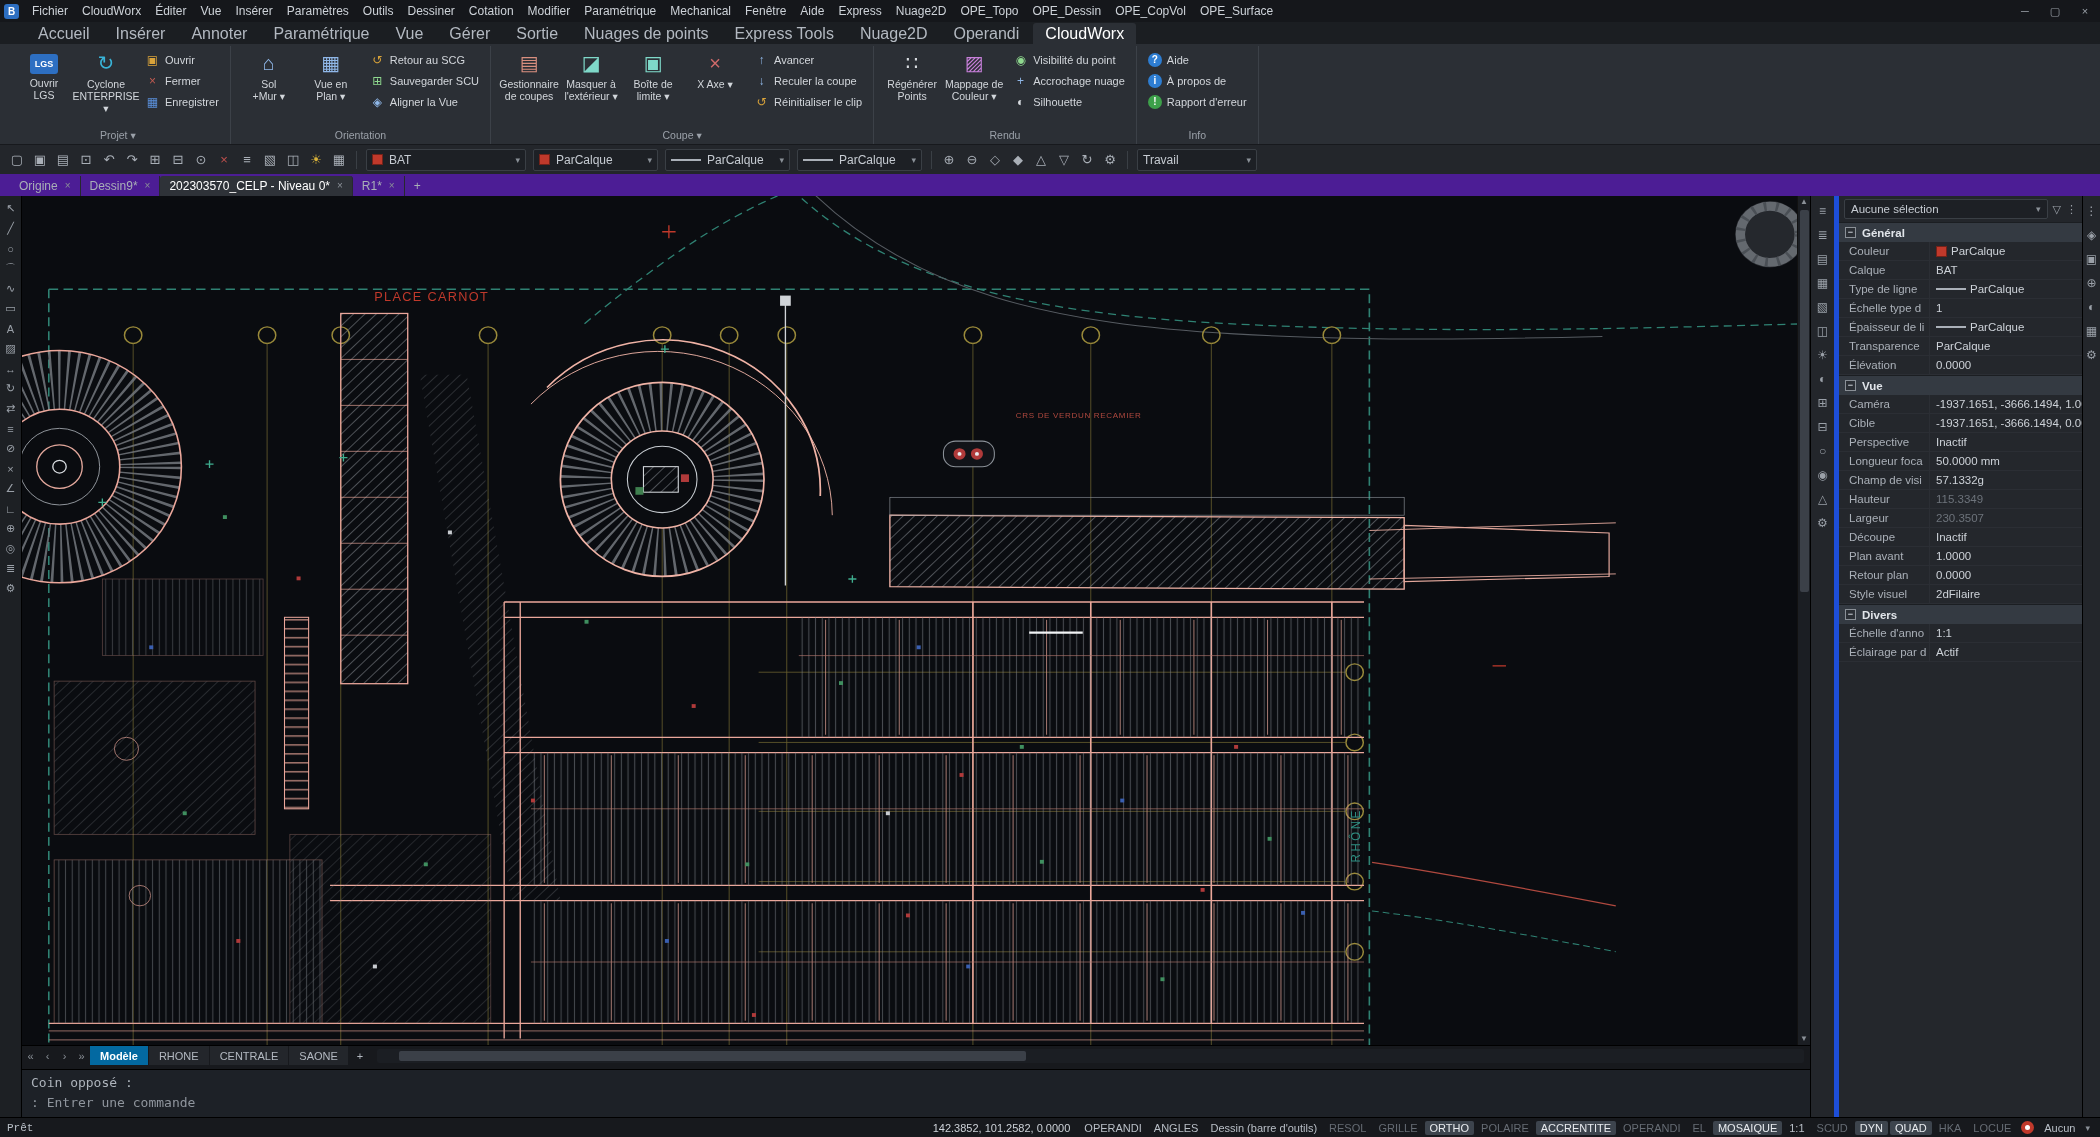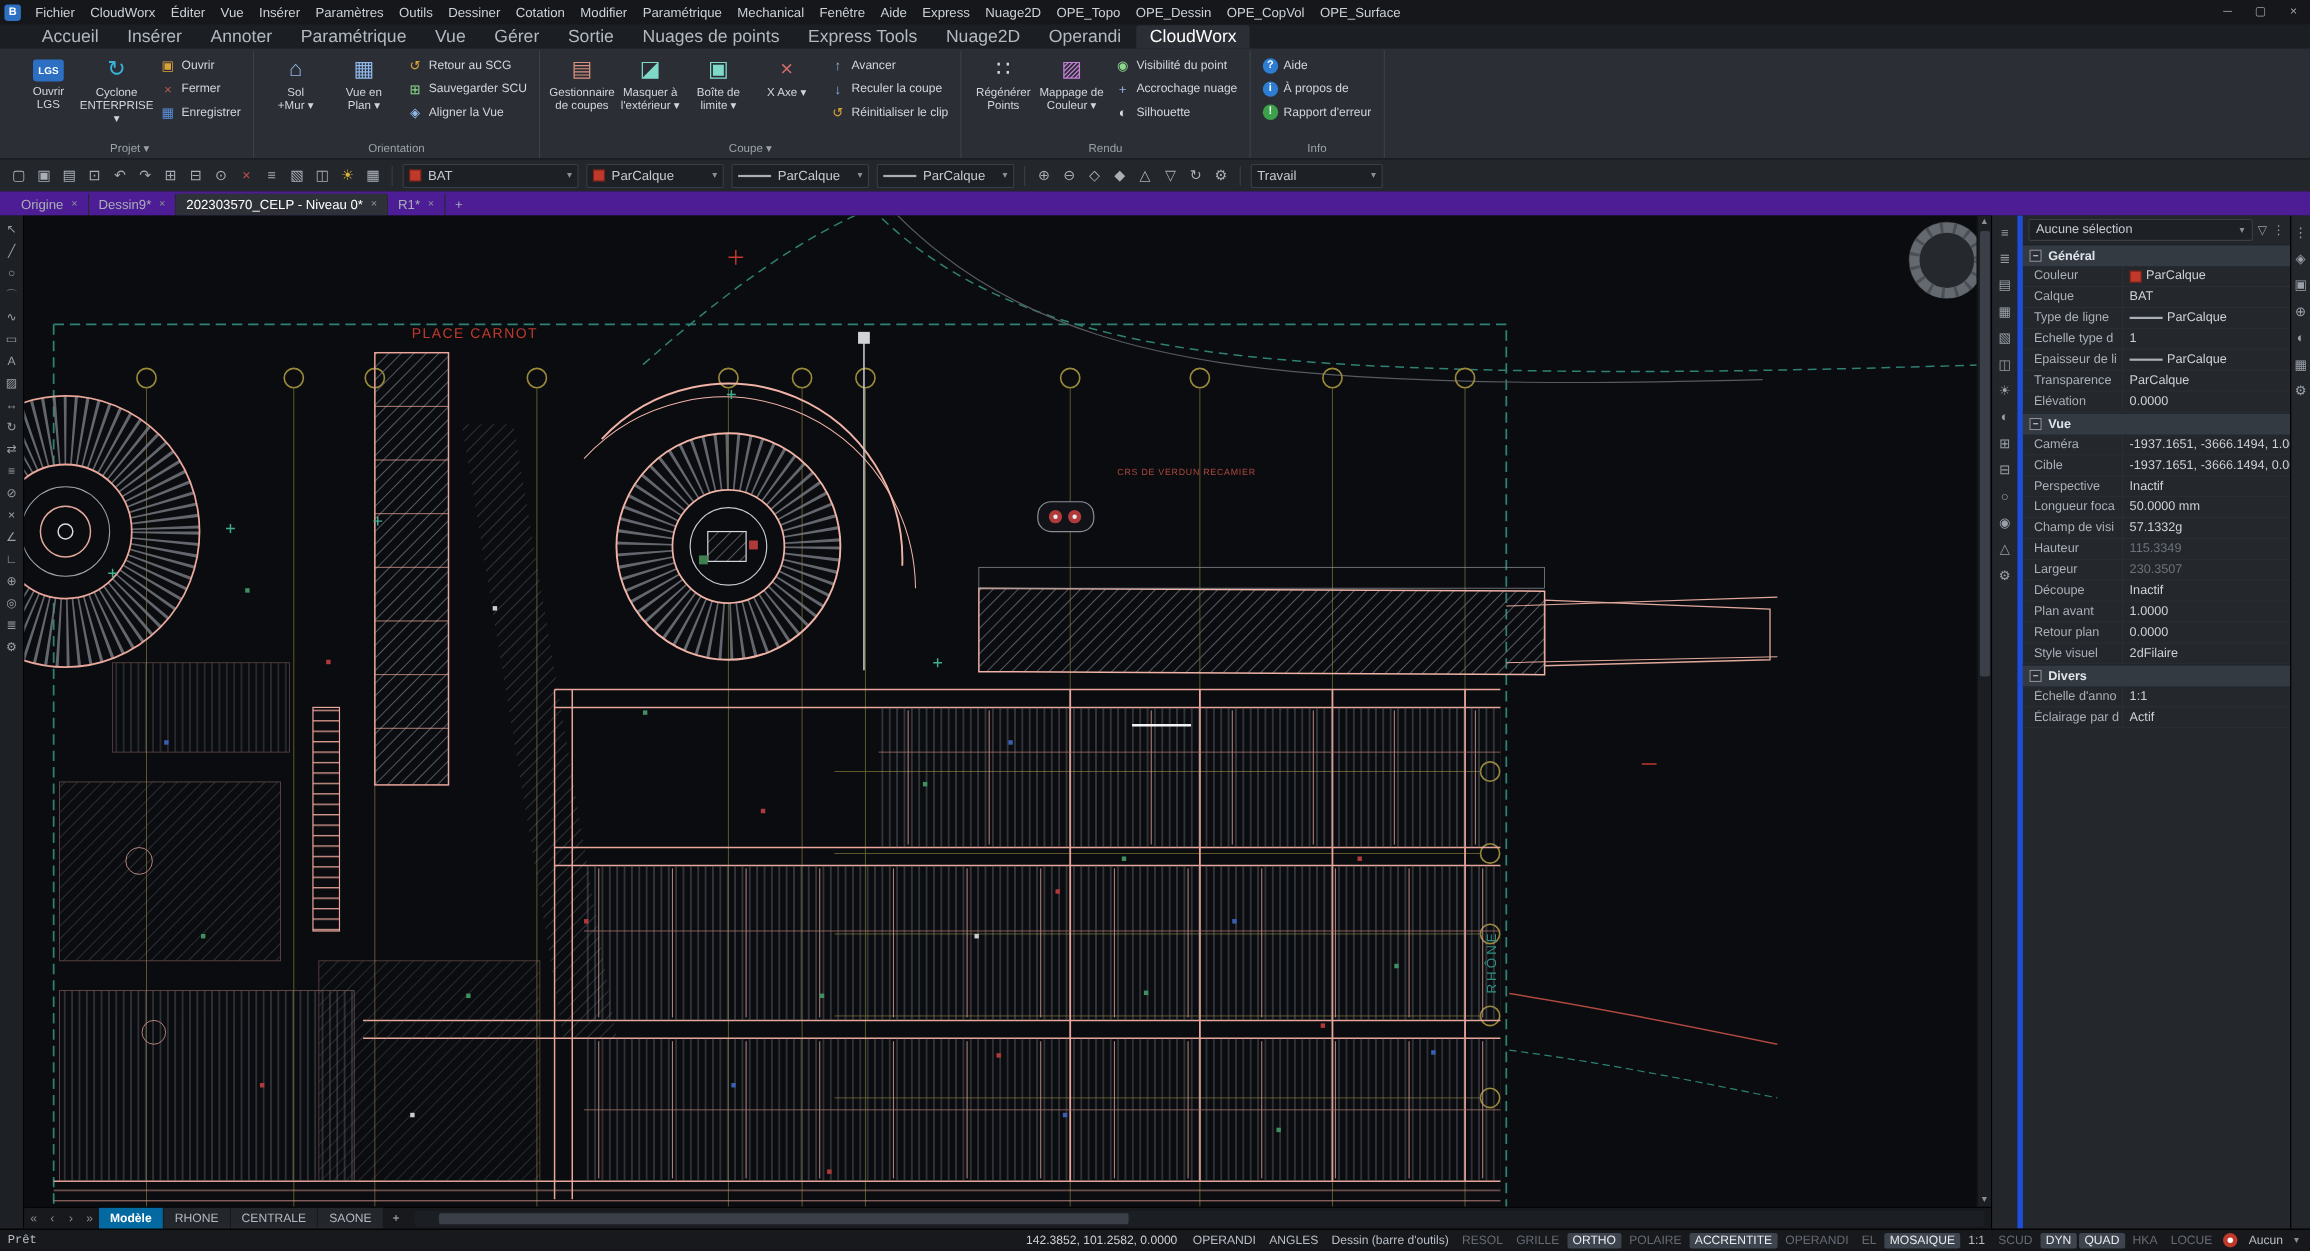--- a/index.html
+++ b/index.html
@@ -658,20 +658,26 @@
             <span class="mtab">RHONE</span>
             <span class="mtab">CENTRALE</span>
             <span class="mtab">SAONE</span>
           </span>
         <span class="mtab-add">+</span>
         <span class="hscroll">
           <span class="thumb"></span>
         </span>
       </div>
 
+      <div class="cmdline">
+        <div class="cmd-inner">
+          <span>Coin opposé :</span>
+          <span class="cmd-prompt">: Entrer une commande</span>
+        </div>
+      </div>
     </div>
 
     <div class="right-strip">
 
     <span class="rs-icon">≡</span>
         <span class="rs-icon">≣</span>
         <span class="rs-icon">▤</span>
         <span class="rs-icon">▦</span>
         <span class="rs-icon">▧</span>
         <span class="rs-icon">◫</span>

